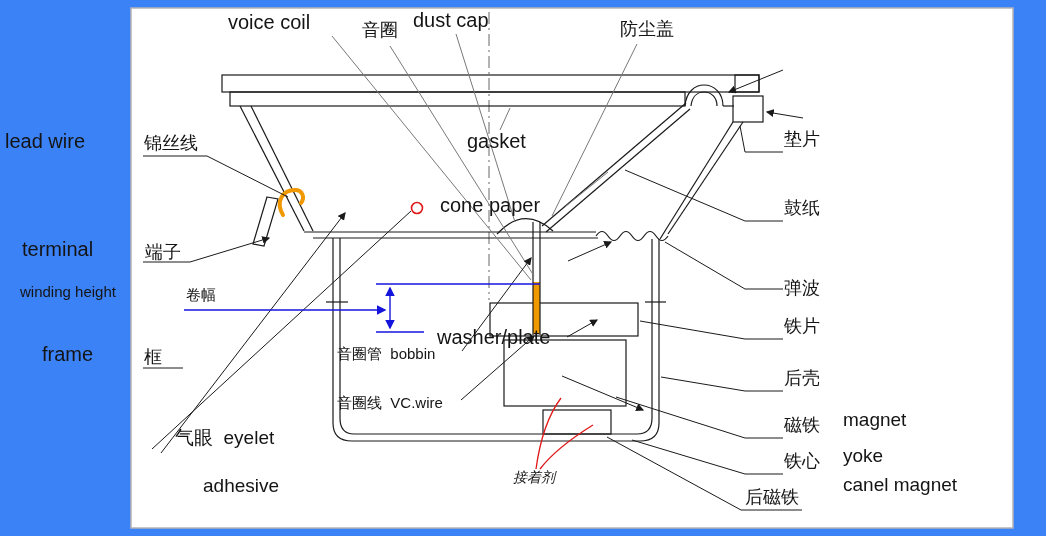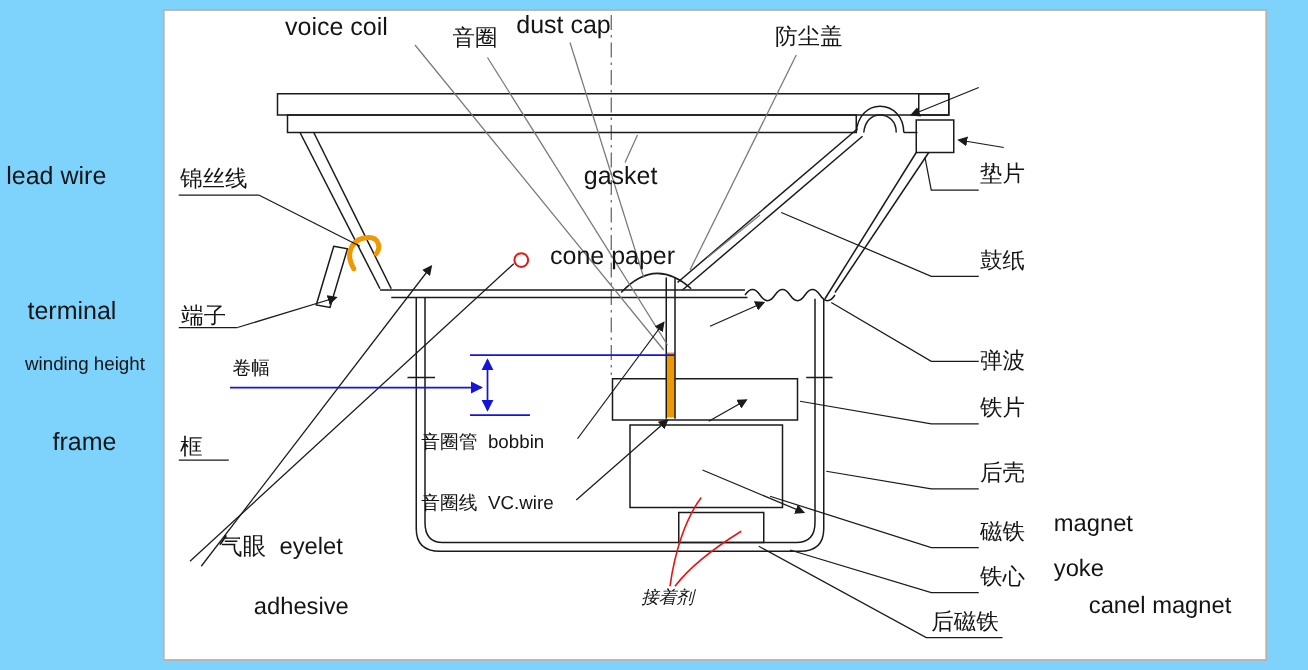--- a/index.html
+++ b/index.html
@@ -1,17 +1,17 @@
 <!DOCTYPE html>
 <html><head>
 <meta charset="utf-8">
 <style>
   html,body{margin:0;padding:0;background:#ffffff;}
   .canvas{
-    position:relative;width:1046px;height:536px;background:#7dd3fc;overflow:hidden;
+    position:relative;width:1046px;height:536px;background:#3b82f6;overflow:hidden;
     font-family:"Liberation Sans","DejaVu Sans",sans-serif;color:#141414;
   }
   .canvas svg{position:absolute;left:0;top:0;}
   .lbl{position:absolute;white-space:pre;line-height:1.1;font-size:20px;color:#141414;}
   .lbl.m{font-size:19px;}
   .lbl.z{font-size:18px;text-align:center;}
   .lbl.s{font-size:15px;}
   .lbl.xs{font-size:14px;font-style:italic;}
   .ln{stroke:#1a1a1a;fill:none;stroke-width:1.2;}
   .lnthin{stroke:#1a1a1a;fill:none;stroke-width:1;}
@@ -179,29 +179,30 @@
   <div class="lbl" style="left:5px;top:130px">lead wire</div>
   <div class="lbl z" style="left:144px;top:134px">锦丝线</div>
   <div class="lbl" style="left:467px;top:130px">gasket</div>
   <div class="lbl" style="left:440px;top:194px">cone paper</div>
   <div class="lbl z" style="left:784px;top:199px">鼓纸</div>
   <div class="lbl" style="left:22px;top:238px">terminal</div>
   <div class="lbl z" style="left:145px;top:243px">端子</div>
   <div class="lbl z" style="left:784px;top:279px">弹波</div>
   <div class="lbl s" style="left:20px;top:284px">winding height</div>
   <div class="lbl s" style="left:186px;top:287px">卷幅</div>
+  <div class="lbl" style="left:437px;top:326px">washer/plate</div>
   <div class="lbl z" style="left:784px;top:317px">铁片</div>
   <div class="lbl" style="left:42px;top:343px">frame</div>
   <div class="lbl z" style="left:144px;top:348px">框</div>
   <div class="lbl s" style="left:337px;top:346px">音圈管  bobbin</div>
   <div class="lbl z" style="left:784px;top:369px">后壳</div>
   <div class="lbl s" style="left:337px;top:395px">音圈线  VC.wire</div>
   <div class="lbl z" style="left:784px;top:416px">磁铁</div>
   <div class="lbl m" style="left:843px;top:410px">magnet</div>
   <div class="lbl m" style="left:175px;top:428px">气眼  eyelet</div>
   <div class="lbl z" style="left:784px;top:452px">铁心</div>
   <div class="lbl m" style="left:843px;top:446px">yoke</div>
   <div class="lbl m" style="left:203px;top:476px">adhesive</div>
   <div class="lbl xs" style="left:513px;top:470px">接着剂</div>
-  <div class="lbl m" style="left:871px;top:475px">canel magnet</div>
+  <div class="lbl m" style="left:843px;top:475px">canel magnet</div>
   <div class="lbl z" style="left:745px;top:488px">后磁铁</div>
 
 </div>
 
 </body></html>

